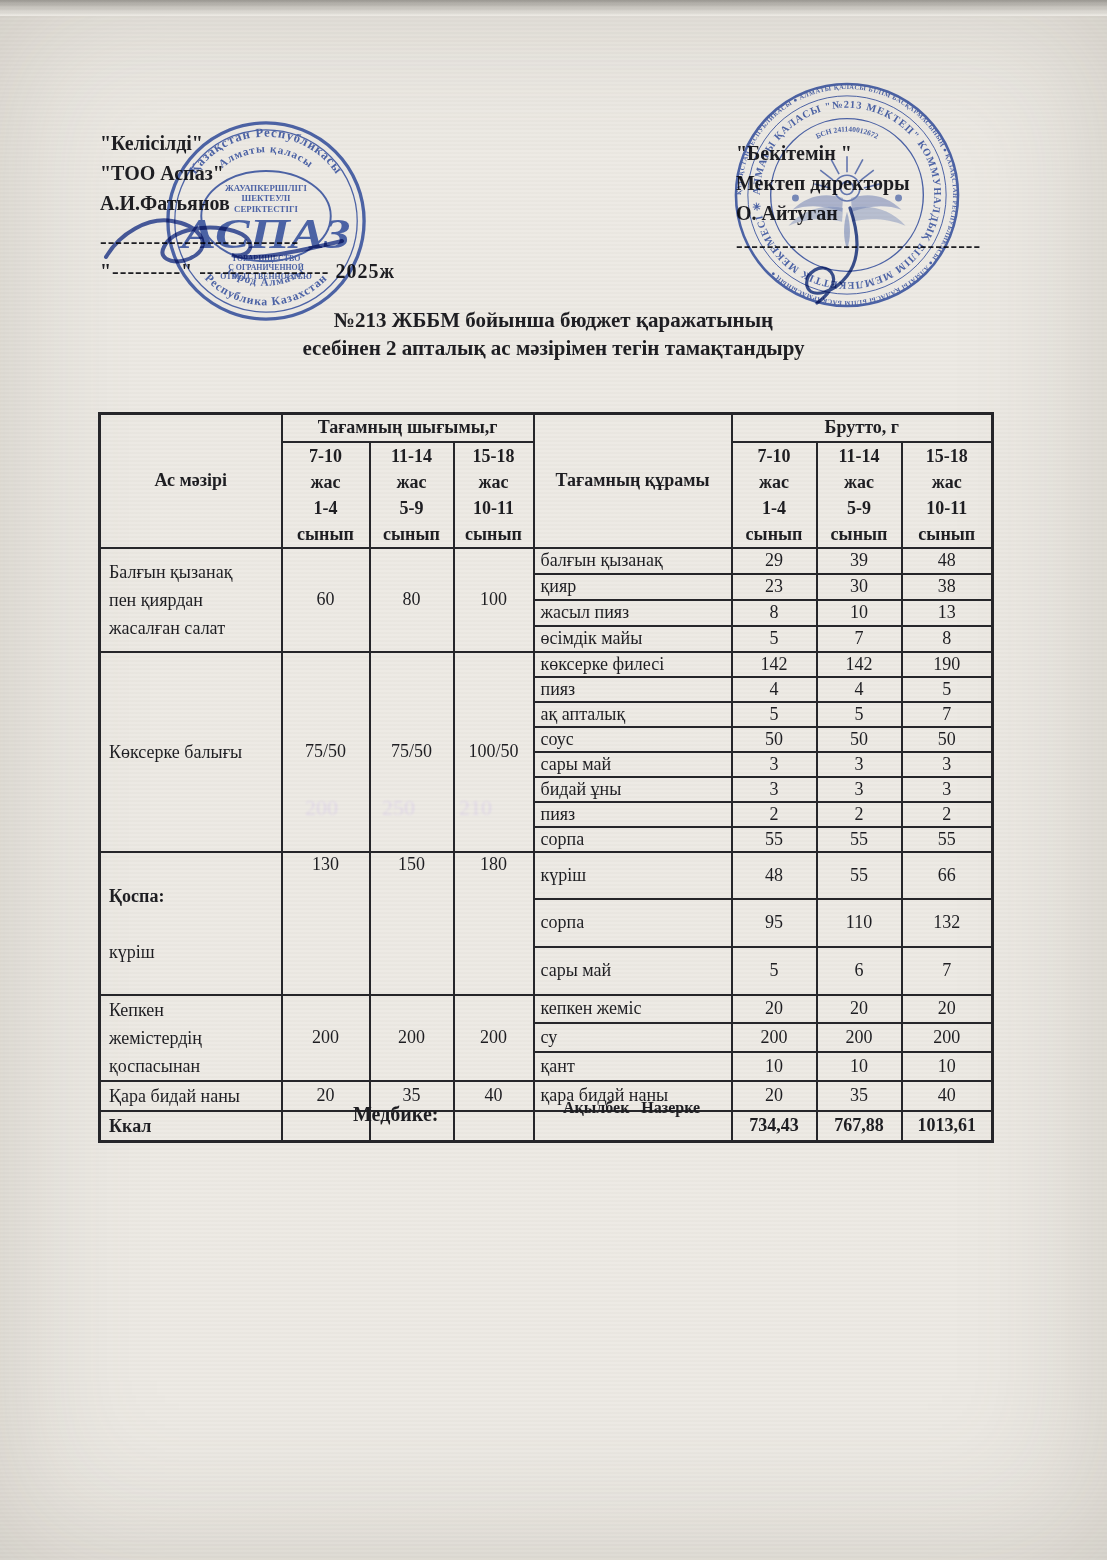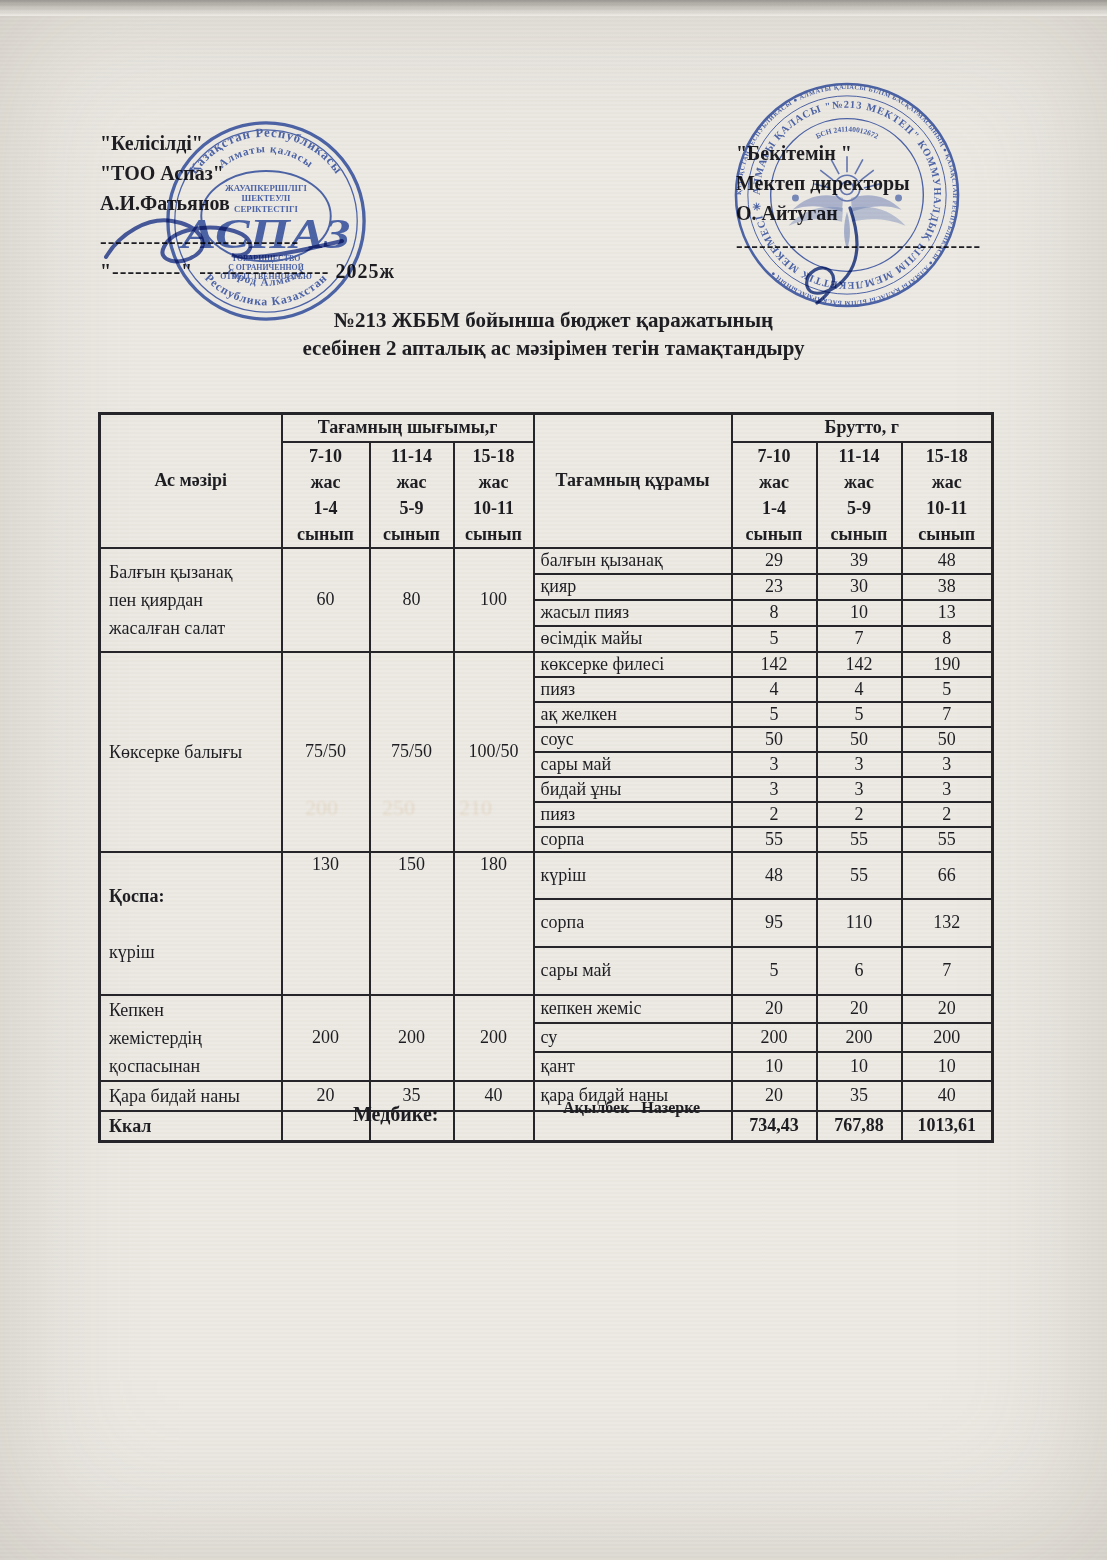--- a/index.html
+++ b/index.html
@@ -41,21 +41,21 @@
   td.ing{padding-left:6px;}
   td.num{text-align:center;}
   .vt{vertical-align:top !important;padding-top:1px !important;margin-top:36px;}
   .b{font-weight:bold;}
 
   
   .footer-label{position:absolute;left:353px;top:1103px;font-weight:bold;font-size:20px;z-index:2;}
   .footer-name{position:absolute;left:563px;top:1099px;font-weight:bold;font-size:16px;z-index:2;white-space:pre;}
 
   
-  .ghost{position:absolute;z-index:1;color:#a16207;opacity:.13;filter:blur(.8px);
+  .ghost{position:absolute;z-index:1;color:#8b5cf6;opacity:.13;filter:blur(.8px);
          font-size:22px;white-space:pre;}
 </style>
 </head>
 <body>
 
 <div class="page">
   <div class="scan-top"></div>
 
   <div class="approval left">
     <div>"Келісілді"</div>
@@ -237,21 +237,21 @@
       <td class="num">142</td>
       <td class="num">190</td>
     </tr>
     <tr class="r25">
       <td class="ing">пияз</td>
       <td class="num">4</td>
       <td class="num">4</td>
       <td class="num">5</td>
     </tr>
     <tr class="r25">
-      <td class="ing">ақ желкен</td>
+      <td class="ing">ақ апталық</td>
       <td class="num">5</td>
       <td class="num">5</td>
       <td class="num">7</td>
     </tr>
     <tr class="r25">
       <td class="ing">соус</td>
       <td class="num">50</td>
       <td class="num">50</td>
       <td class="num">50</td>
     </tr>

